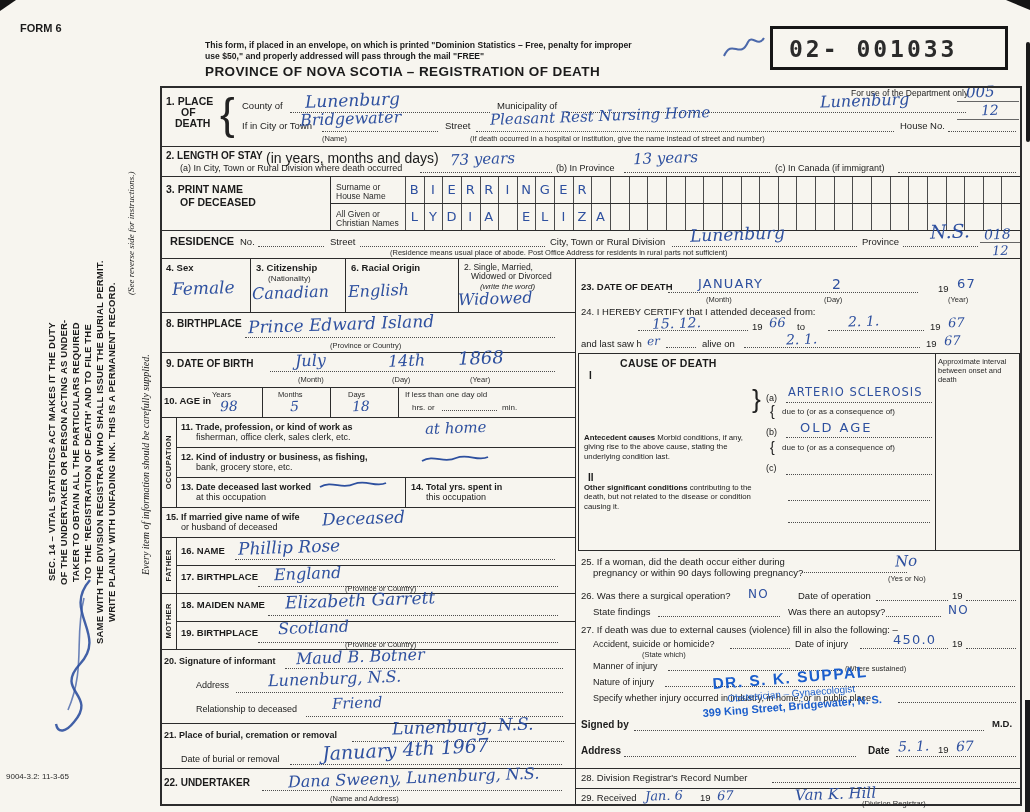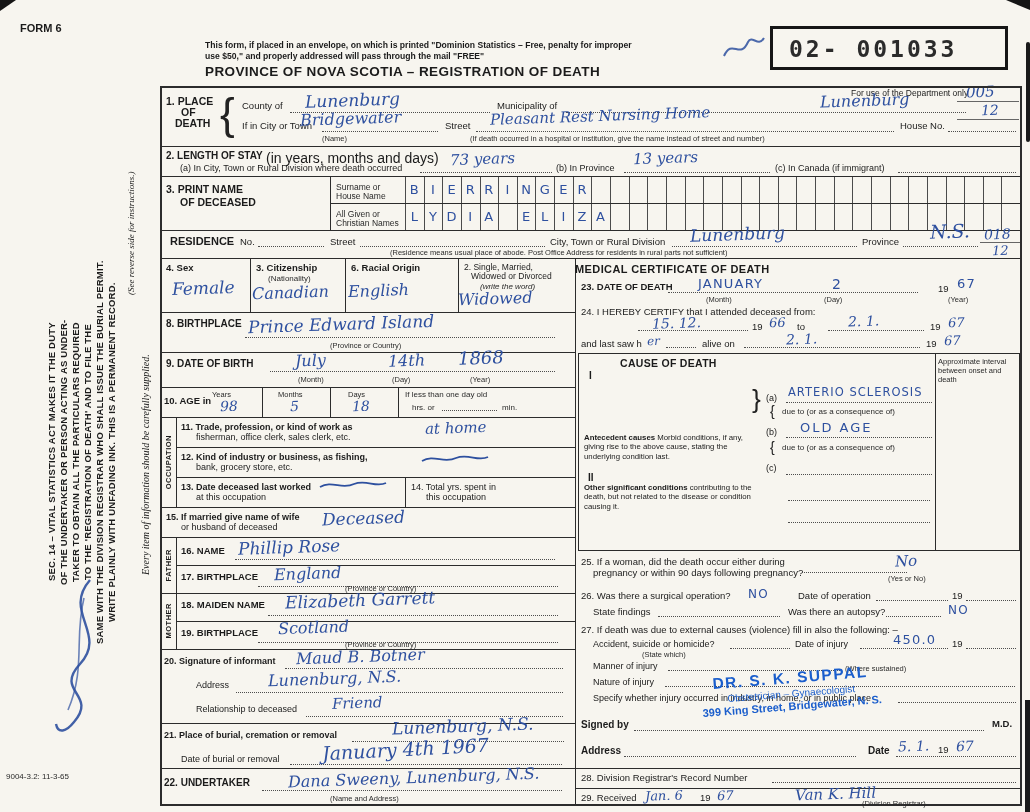--- a/index.html
+++ b/index.html
@@ -215,21 +215,21 @@
   <div class="t" style="left:181px;top:452px;font-size:9px;font-weight:bold">12. Kind of industry or business, as fishing,</div>
   <div class="t" style="left:196px;top:462px;font-size:9px">bank, grocery store, etc.</div>
   <svg class="a" style="left:420px;top:452px" width="70" height="14" viewBox="0 0 70 14">
       <path d="M2 9 C14 2 24 12 36 6 C48 1 58 10 68 5" stroke="#2e509f" stroke-width="1.8" fill="none"></path>
     </svg>
   <div class="t" style="left:181px;top:482px;font-size:9px;font-weight:bold">13. Date deceased last worked</div>
   <div class="t" style="left:196px;top:492px;font-size:9px">at this occupation</div>
   <svg class="a" style="left:318px;top:478px" width="70" height="14" viewBox="0 0 70 14">
       <path d="M2 9 C14 2 24 12 36 6 C48 1 58 10 68 5" stroke="#2e509f" stroke-width="1.8" fill="none"></path>
     </svg>
-  <div class="t" style="left:411px;top:482px;font-size:9px;font-weight:normal">14. Total yrs. spent in</div>
+  <div class="t" style="left:411px;top:482px;font-size:9px;font-weight:bold">14. Total yrs. spent in</div>
   <div class="t" style="left:426px;top:492px;font-size:9px">this occupation</div>
   <div class="t" style="left:166px;top:512px;font-size:9px;font-weight:bold">15. If married give name of wife</div>
   <div class="t" style="left:181px;top:522px;font-size:9px">or husband of deceased</div>
   <div class="hw" style="left:322px;top:510px;font-size:17px">Deceased</div>
 
   <div class="t b" style="left:181px;top:546px">16. NAME</div>
   <div class="dl" style="left:235px;top:559px;width:320px"></div>
   <div class="hw" style="left:238px;top:539px;font-size:17px">Phillip Rose</div>
   <div class="t b" style="left:181px;top:572px">17. BIRTHPLACE</div>
   <div class="dl" style="left:258px;top:586px;width:300px"></div>
@@ -258,21 +258,20 @@
   <div class="hw" style="left:392px;top:718px;font-size:17px">Lunenburg, N.S.</div>
   <div class="t" style="left:181px;top:754px;font-size:9px">Date of burial or removal</div>
   <div class="dl" style="left:290px;top:764px;width:272px"></div>
   <div class="hw" style="left:322px;top:740px;font-size:19px;transform:rotate(-3deg)">January 4th 1967</div>
 
   <div class="t b" style="left:164px;top:777px;font-size:10px">22. UNDERTAKER</div>
   <div class="dl" style="left:262px;top:790px;width:300px"></div>
   <div class="hw" style="left:288px;top:770px;font-size:16px">Dana Sweeny, Lunenburg, N.S.</div>
   <div class="sm c" style="left:330px;top:794px;width:160px">(Name and Address)</div>
 
-  <div class="t b c" style="left:575px;top:263px;width:447px;font-size:11px;letter-spacing:.4px">MEDICAL CERTIFICATE OF DEATH</div>
 
   <div class="t b" style="left:581px;top:282px">23. DATE OF DEATH</div>
   <div class="dl" style="left:668px;top:292px;width:250px"></div>
   <div class="hp" style="left:698px;top:277px;font-size:13px">JANUARY</div>
   <div class="sm" style="left:706px;top:295px">(Month)</div>
   <div class="hp" style="left:832px;top:277px;font-size:14px">2</div>
   <div class="sm" style="left:824px;top:295px">(Day)</div>
   <div class="t" style="left:938px;top:284px">19</div>
   <div class="hp" style="left:957px;top:277px;font-size:13px">67</div>
   <div class="sm" style="left:948px;top:295px">(Year)</div>

